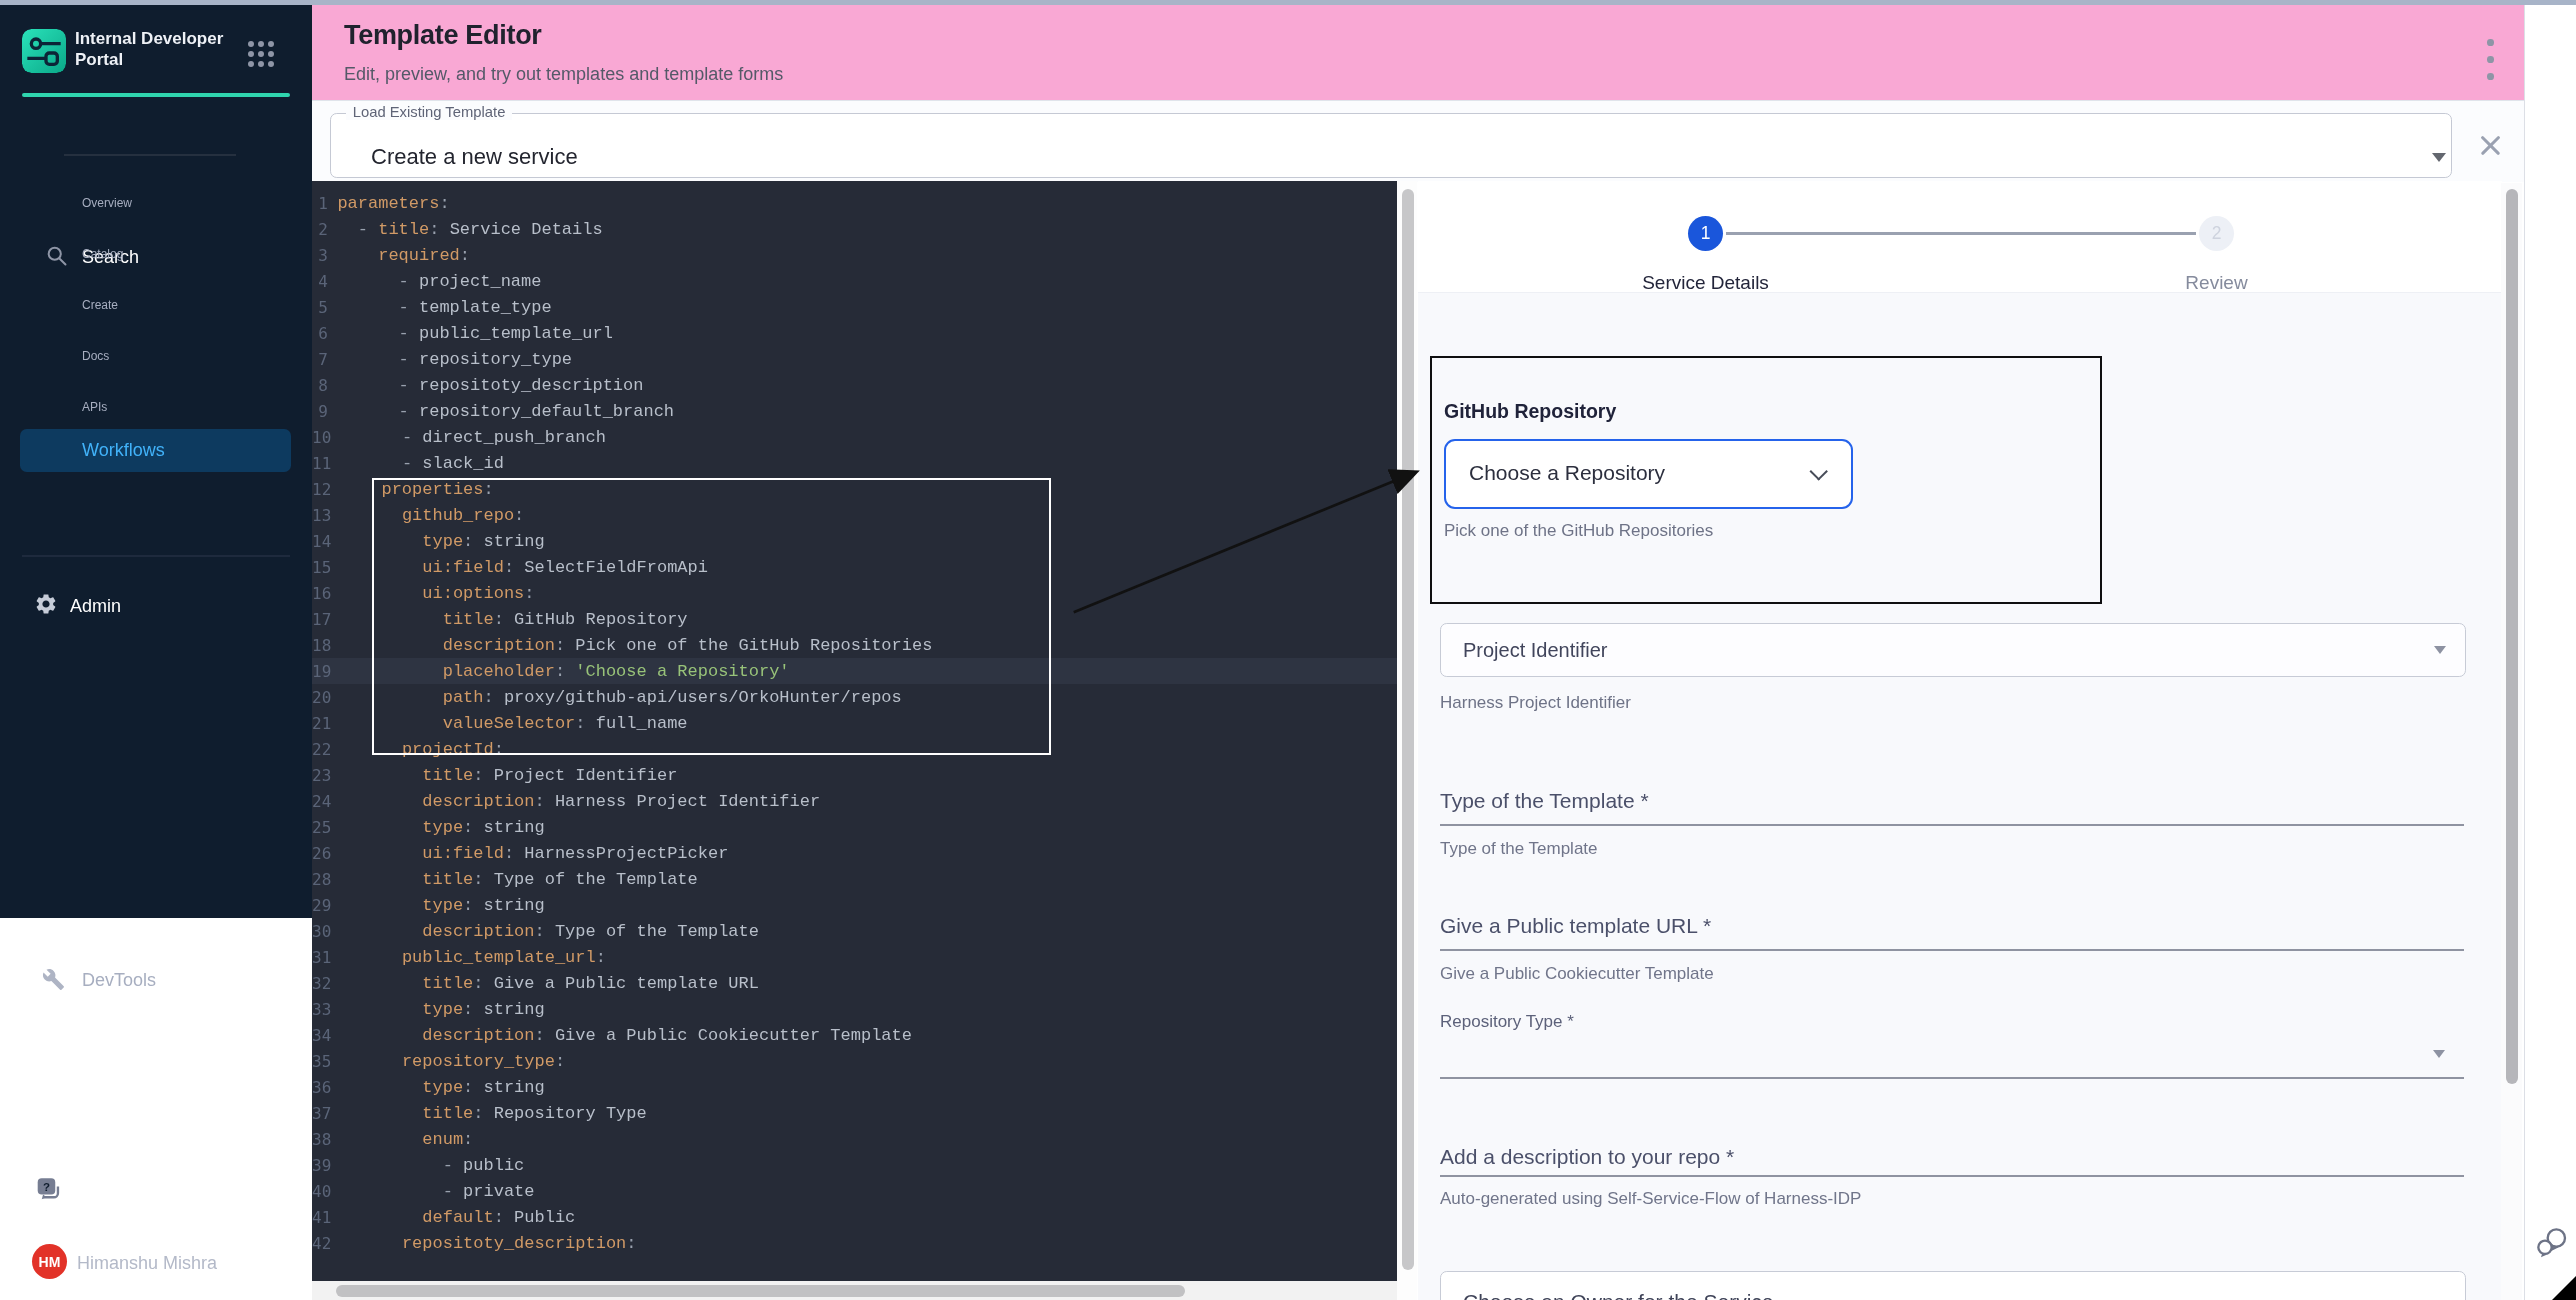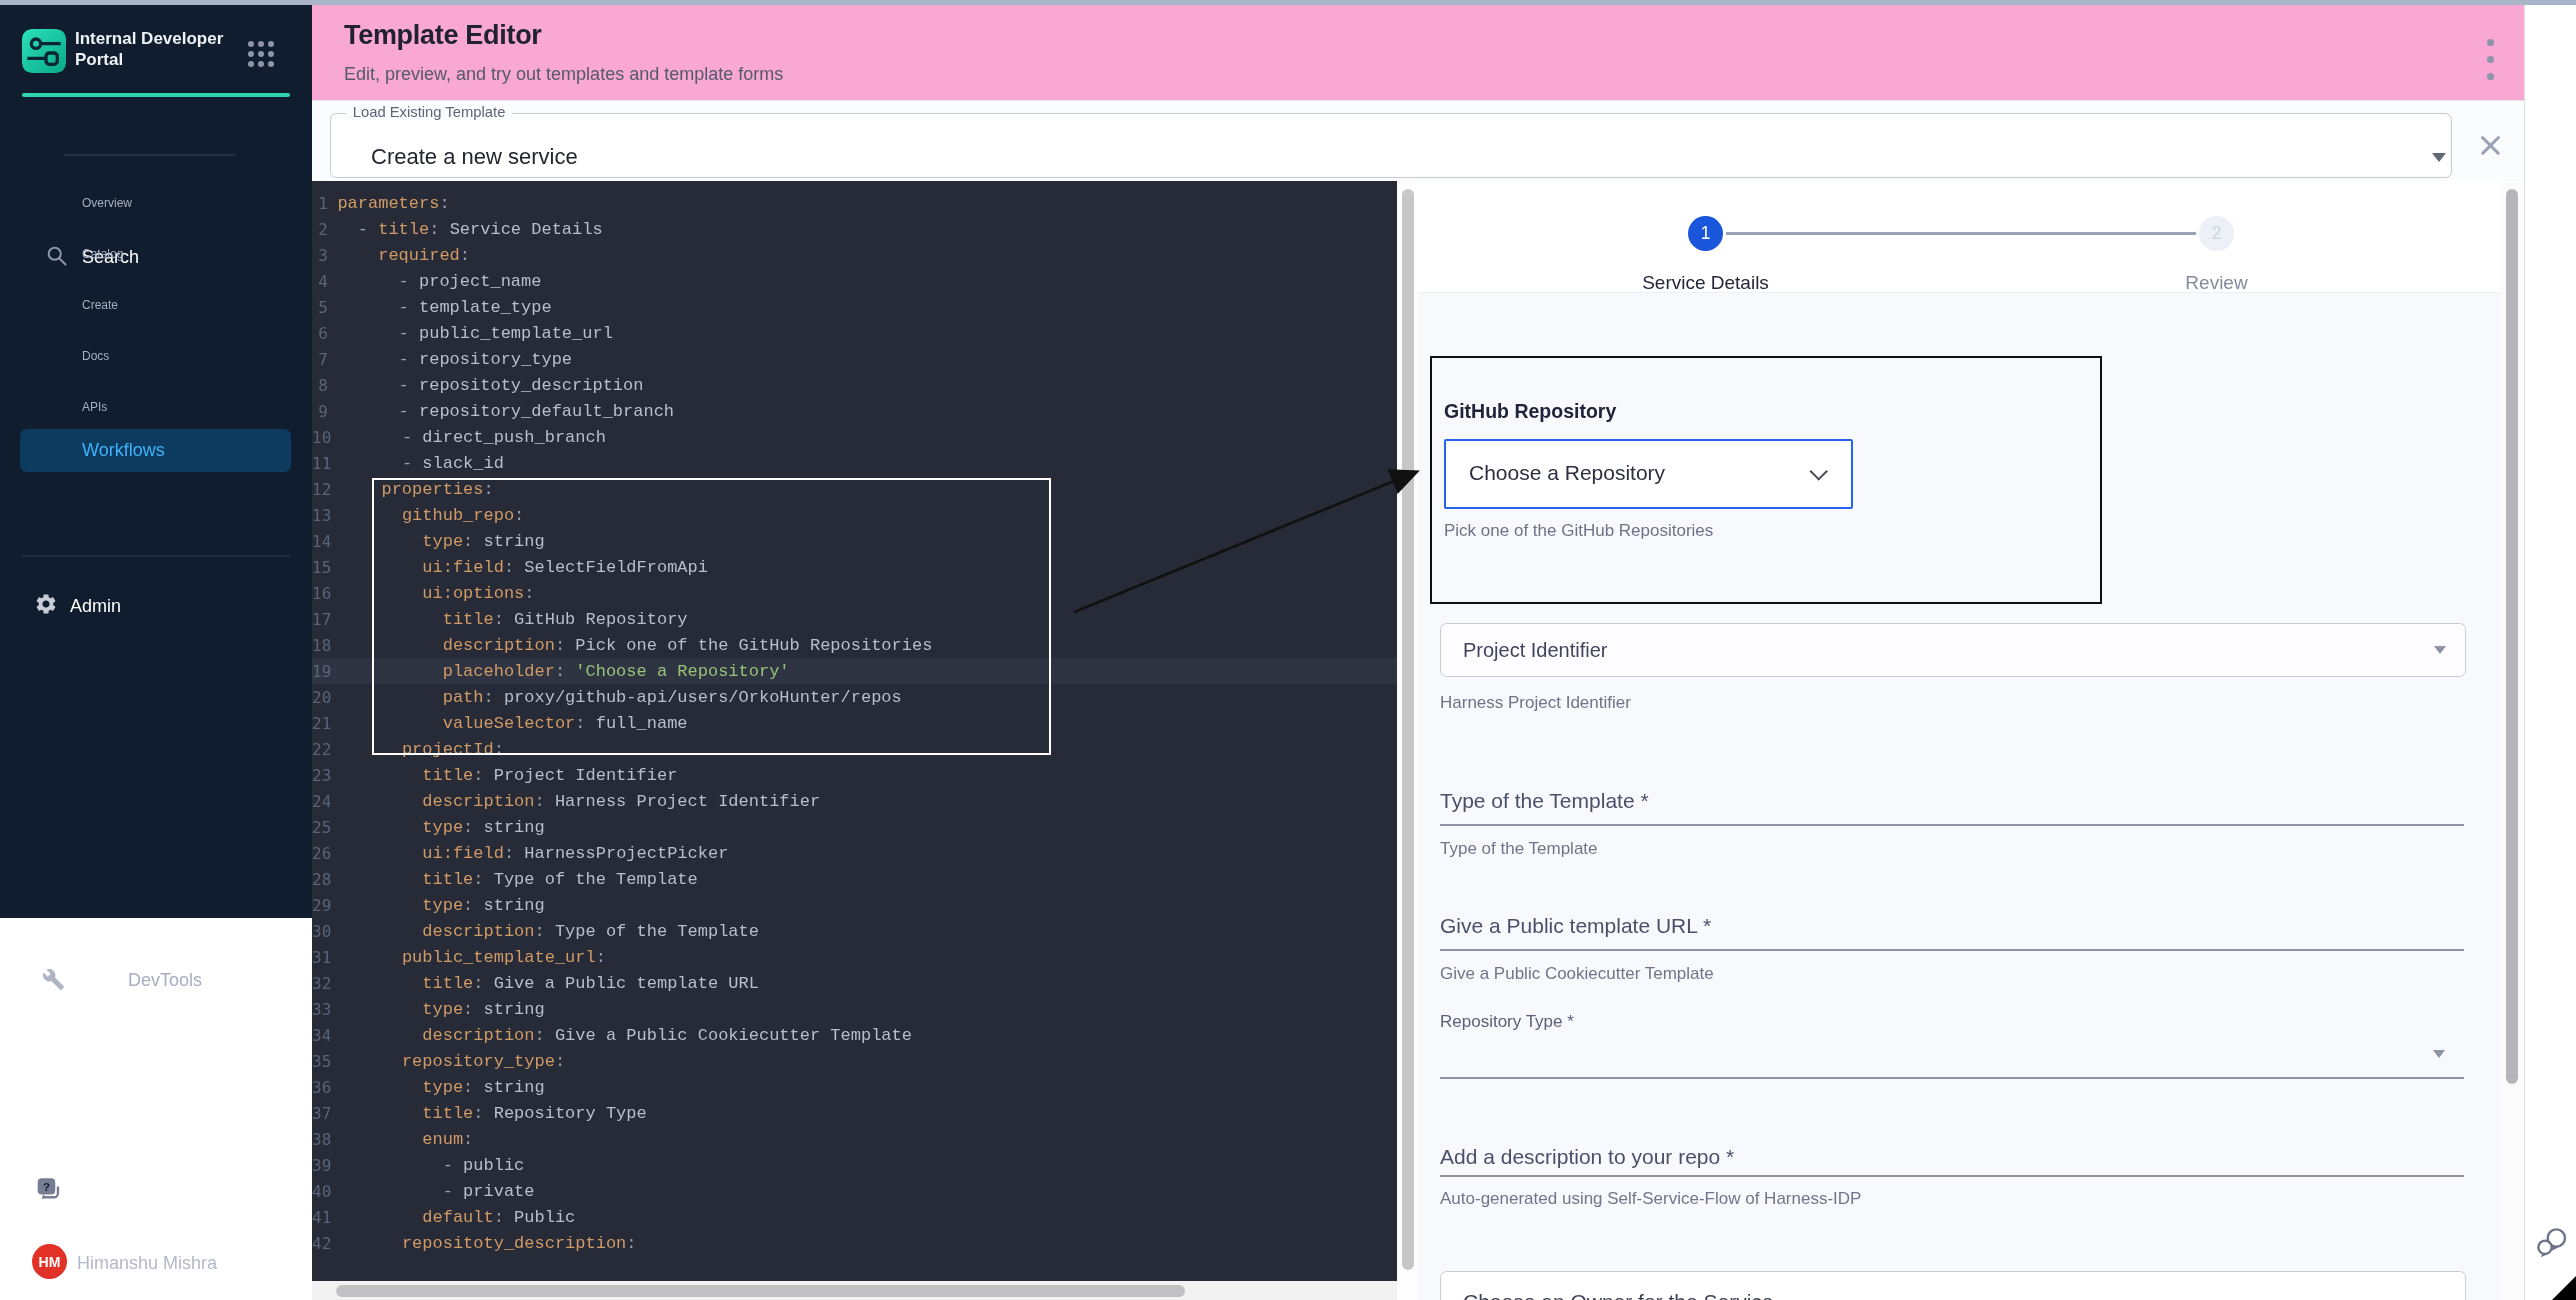--- a/index.html
+++ b/index.html
@@ -21,21 +21,21 @@
   #search-row{left:0;top:119px;width:312px;height:27px;}
   #search-icon{left:46px;top:121px;}
   #search-label{left:82px;top:123px;}
   #side-div1{left:64px;top:149px;width:172px;height:1.3px;background:#25303f;}
   .nav-item{left:0;width:312px;height:39px;}
   .nav-item span{position:absolute;left:82px;top:9.4px;font-size:12px;color:#a7aec0;}
   #nav-workflows{left:20px;top:424px;width:271px;height:43px;border-radius:6.7px;background:#0d3a5f;}
   #nav-workflows span{position:absolute;left:62px;top:10.7px;font-size:18px;color:#41b2f9;}
   #devtools-item{left:0;top:478px;width:312px;height:38px;}
   #wrench-icon{left:42px;top:485px;}
-  #devtools-label{position:absolute;left:82px;top:487px;font-size:18px;color:#a7aec0;margin-left:46px;}
+  #devtools-label{position:absolute;left:82px;top:487px;font-size:18px;color:#a7aec0;}
   #side-div2{left:21.5px;top:550px;width:268px;height:1.3px;background:#1e2a3d;}
   #gear-icon{left:34px;top:587px;}
   #admin-label{left:70px;top:591px;}
   #help-icon{left:35px;top:1172px;}
   #help-label{left:71px;top:1176px;}
   #avatar{left:32px;top:1239px;width:35px;height:35px;border-radius:50%;background:#e23228;
           color:#fff;font-size:14px;font-weight:bold;display:flex;align-items:center;justify-content:center;}
   #user-name{left:77px;top:1248px;font-size:18px;color:#b3b9c8;}
 
   
@@ -75,21 +75,21 @@
   #stepper-strip{left:1418px;top:181px;width:1084px;height:111px;background:#ffffff;border-bottom:0.7px solid #eef0f5;}
   .step-circle{width:35px;height:35px;border-radius:50%;display:flex;align-items:center;justify-content:center;font-size:17.5px;}
   #step1-circle{left:1688px;top:216px;background:#1a56db;color:#fff;}
   #step2-circle{left:2199px;top:216px;background:#edf0f6;color:#ced3de;}
   #step-connector{left:1726px;top:232px;width:470px;height:2.7px;background:#9aa1b0;}
   #step1-label{left:1605px;top:272px;width:201px;text-align:center;font-size:19px;color:#23253a;}
   #step2-label{left:2116px;top:272px;width:201px;text-align:center;font-size:19px;color:#858b9d;}
 
   #gh-annotation-box{left:1430px;top:356px;width:668px;height:244px;border:2.7px solid #0f0f10;}
   #gh-label{left:1444px;top:400px;font-size:19.5px;font-weight:bold;color:#20233a;}
-  #gh-select{left:1444px;top:439px;width:405px;height:66px;border:2px solid #2563eb;border-radius:2px;background:#fff;}
+  #gh-select{left:1444px;top:439px;width:405px;height:66px;border:2px solid #2563eb;border-radius:11px;background:#fff;}
   #gh-select-value{left:23px;top:20px;font-size:21px;color:#2c2f3e;}
   #gh-chevron{left:366px;top:24px;width:11.4px;height:11.4px;border-right:2.3px solid #474c58;border-bottom:2.3px solid #474c58;transform:rotate(45deg);}
   #gh-helper{left:1444px;top:521px;font-size:17px;color:#6e7387;}
 
   #proj-select{left:1440px;top:623px;width:1024px;height:52px;border:1.3px solid #c7cbd6;border-radius:6.7px;background:#fdfdff;}
   #proj-value{left:22px;top:14.8px;font-size:20px;color:#41455c;}
   #proj-tri{left:993px;top:21.5px;}
   #proj-helper{left:1440px;top:693px;font-size:17px;color:#6e7387;}
 
   .std-label{font-size:21px;color:#4b506a;}

